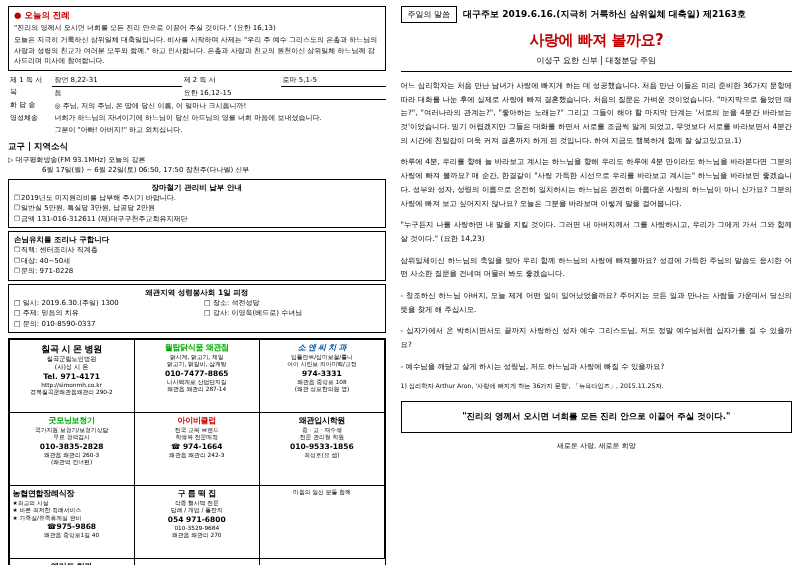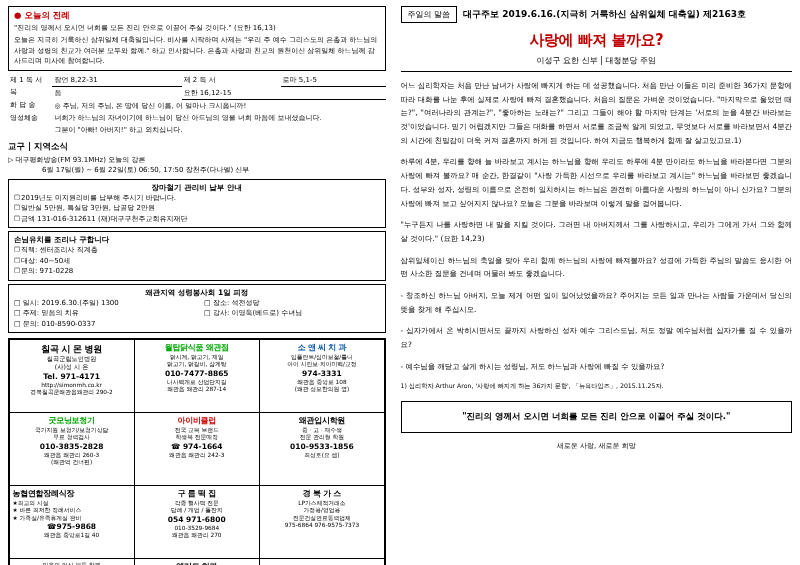--- a/index.html
+++ b/index.html
@@ -33,21 +33,21 @@
   
   .ads{margin-top:5px;border:1px solid #000;display:grid;grid-template-columns:1fr 1fr 1fr;}
   .ad{border:1px solid #000;margin:-0.5px;padding:3px 3px;min-height:58px;text-align:center;font-size:6.2px;line-height:1.35;}
   .ad .nm{font-weight:bold;font-size:8px;letter-spacing:-0.3px;}
   .ad .nm2{font-weight:bold;font-size:9px;letter-spacing:-0.3px;}
   .ad .sm{font-size:5.8px;line-height:1.3;}
   .ad .tel{font-size:7.5px;font-weight:bold;}
   .ad.big{min-height:66px;}
   .ad .grn{color:#0a0;font-weight:bold;}
   .ad .red{color:#c00;font-weight:bold;}
-  .ad .blu{color:#0055a5;font-weight:bold;}
+  .ad .blu{color:#0055a5;font-weight:bold;font-style:italic;}
   .ad-left{text-align:left;}
 
   
   .r-head{display:flex;align-items:center;gap:6px;}
   .r-head .tag{border:1px solid #000;font-size:8px;padding:2px 6px;white-space:nowrap;}
   .r-head .meta{font-size:9px;font-weight:bold;}
   .r-title{text-align:center;font-size:15px;font-weight:bold;color:#c00000;margin-top:8px;letter-spacing:-0.5px;}
   .r-sub{text-align:center;font-size:8px;margin-top:5px;}
   .r-rule{border-top:1px solid #000;margin-top:5px;}
   .r-body{font-size:7.4px;line-height:1.85;margin-top:7px;text-align:justify;}
@@ -189,27 +189,20 @@
         <div class="sm" style="text-align:center">왜관읍 중앙로1길 40</div>
       </div>
       <div class="ad big">
         <div class="nm">구 름 떡 집</div>
         <div class="sm">각종 행사떡 전문</div>
         <div class="sm">답례 / 개업 / 돌잔치</div>
         <div class="tel">054 971-6800</div>
         <div class="sm">010-3529-9684</div>
         <div class="sm">왜관읍 왜관리 270</div>
       </div>
-      <div class="ad big">
-        <div class="nm">경 북 가 스</div>
-        <div class="sm">LP가스체적거래소</div>
-        <div class="sm">가정용/영업용</div>
-        <div class="sm">전문건실연료동력업체</div>
-        <div class="sm">975-6864 976-9575-7373</div>
-      </div>
 
       <div class="ad">
         <div class="sm">마음의 일신 분들 함께</div>
 
       </div>
       <div class="ad">
         <div class="nm">엘리트 치과</div>
 
       </div>
       <div class="ad">

